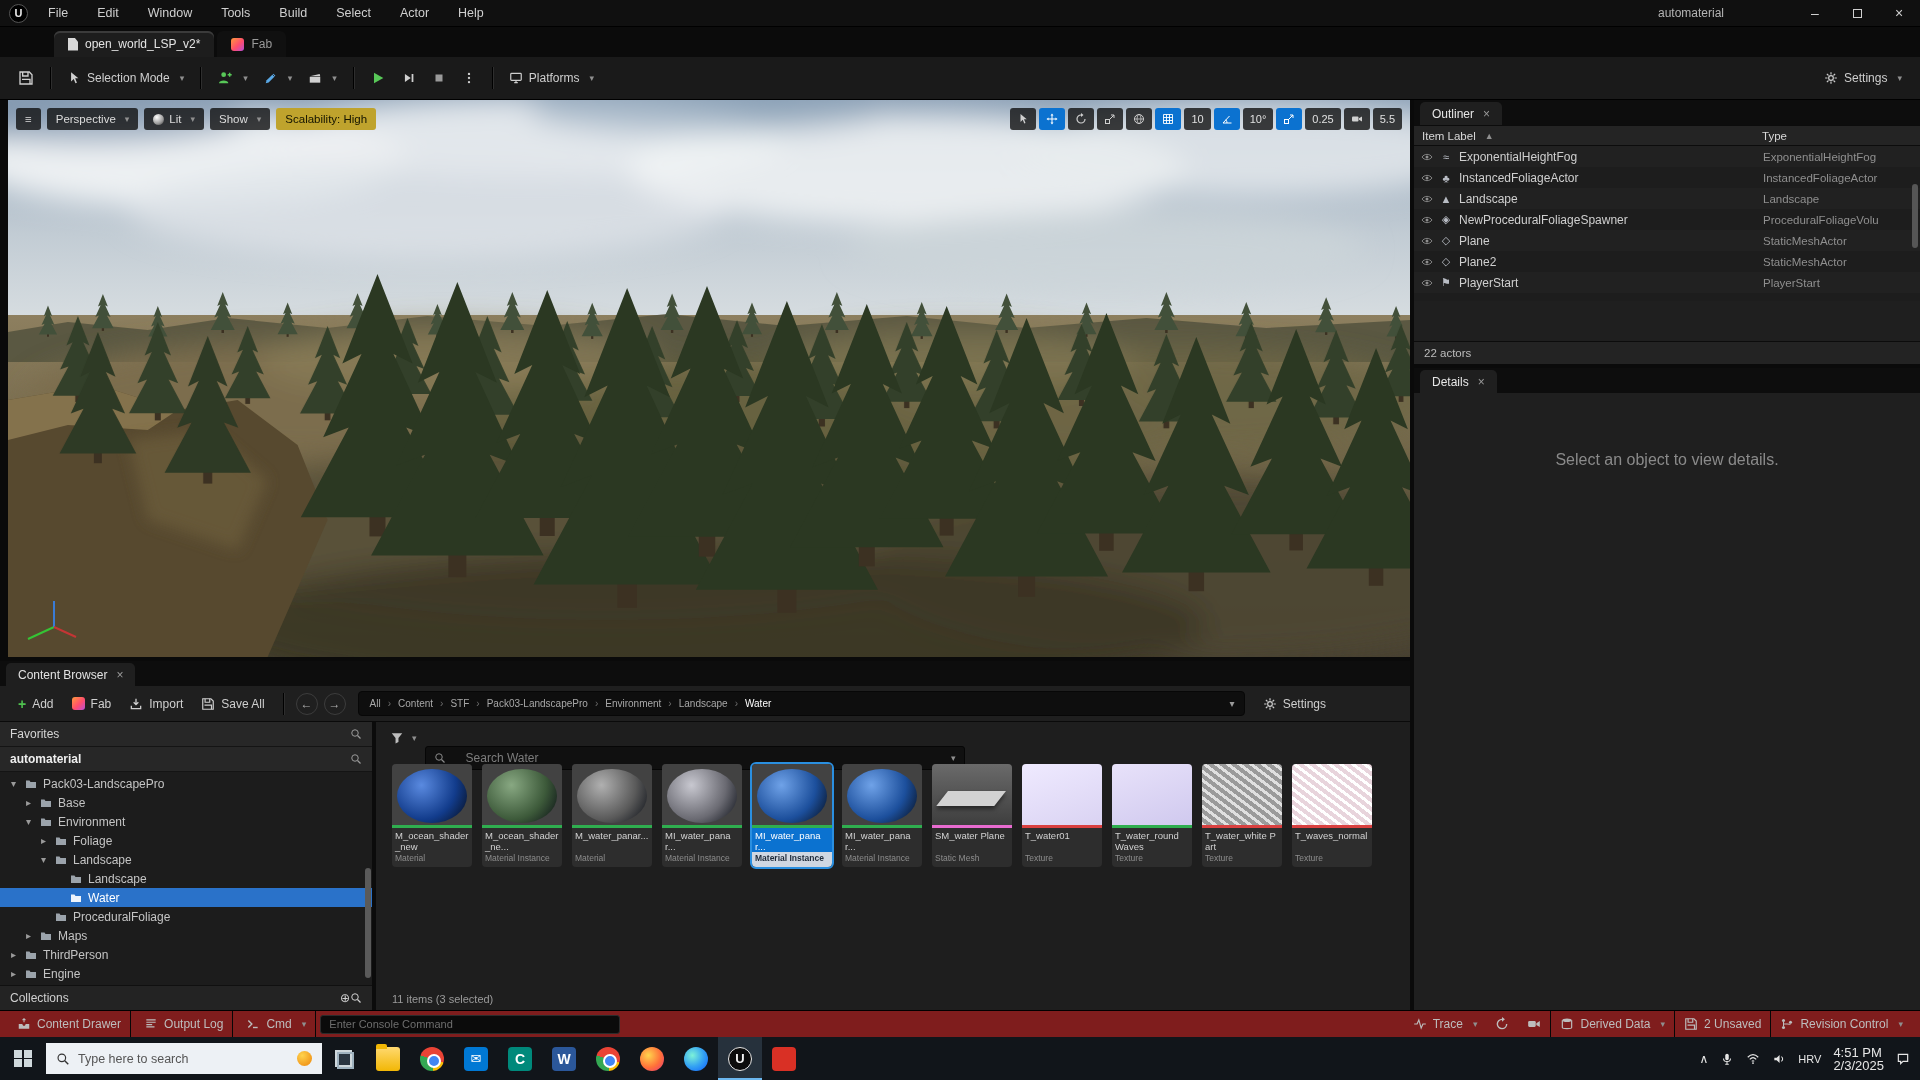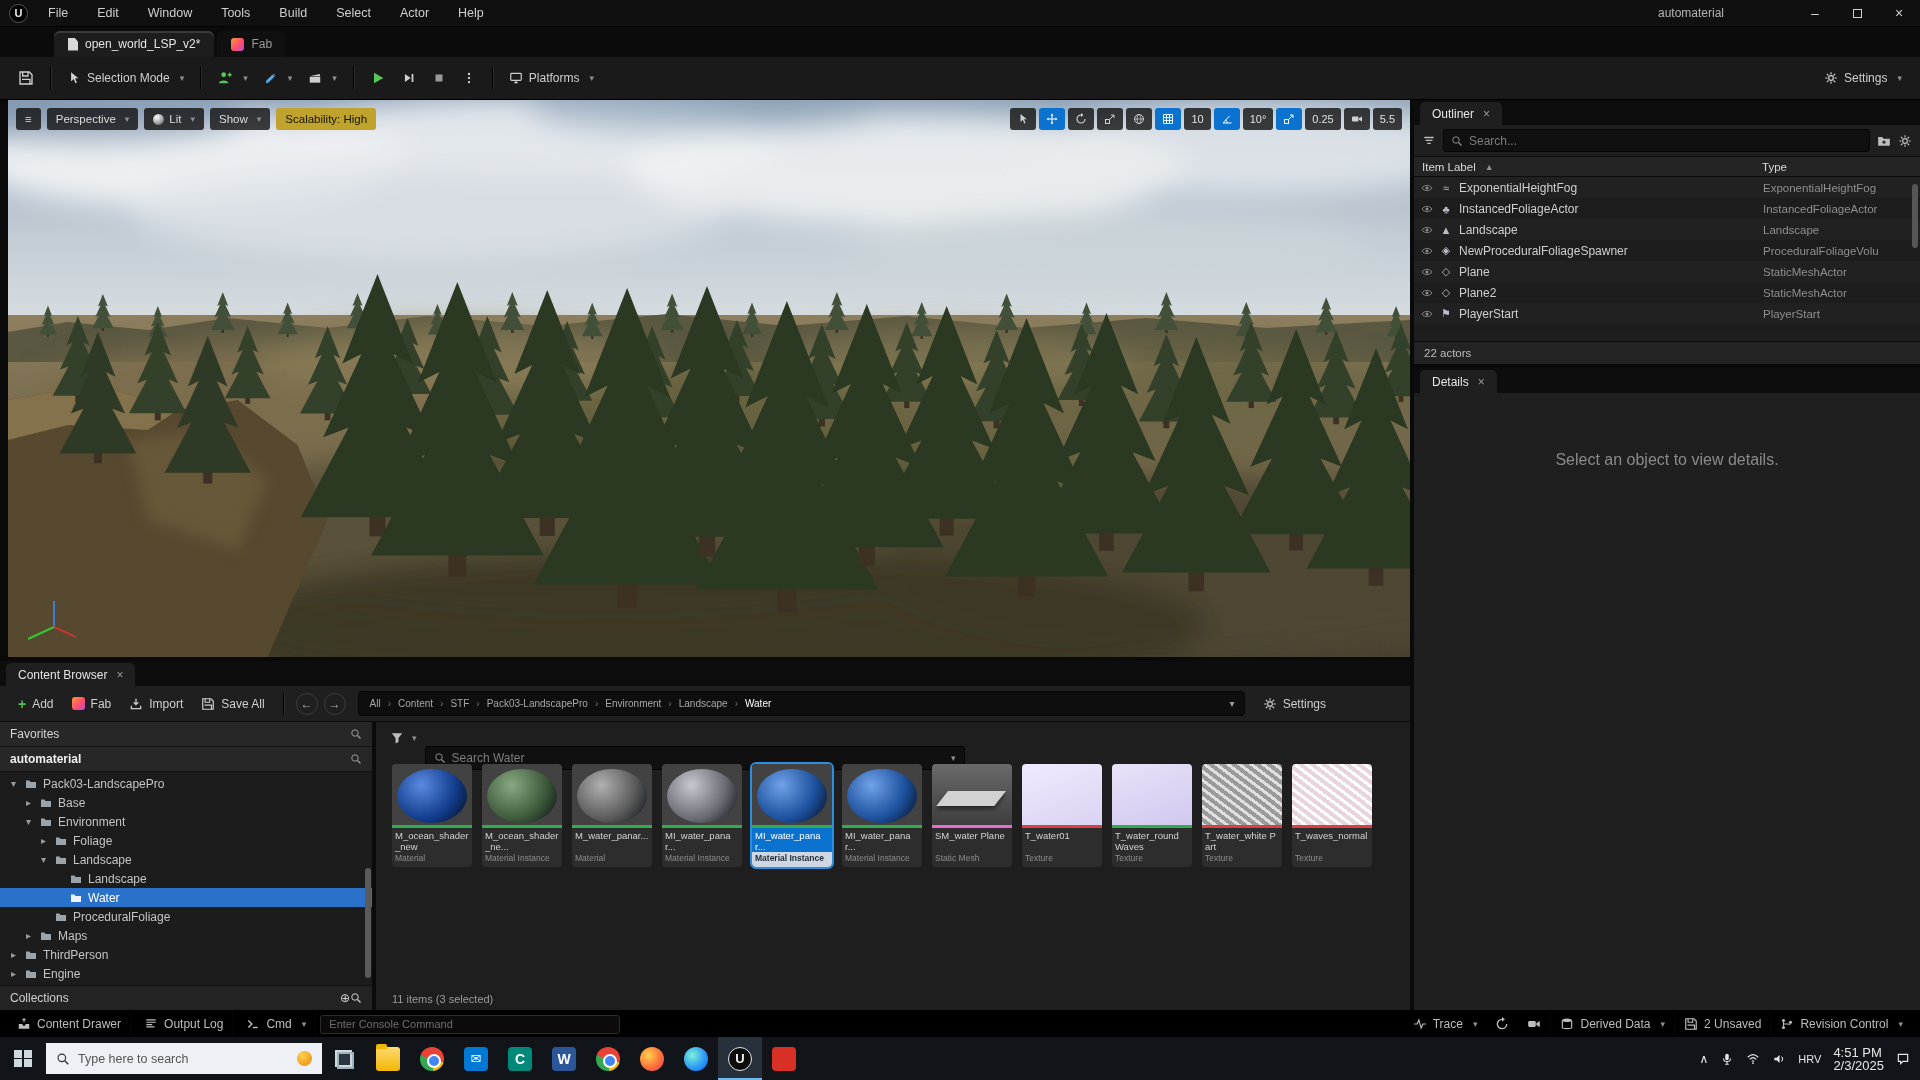--- a/index.html
+++ b/index.html
@@ -81,21 +81,21 @@
   .trow .ic{color:#9ba3ab;width:14px;height:12px;}
   .trow.selected{background:#2a72c9;color:#fff;}
   .trow.selected .ic{color:#eef4fb;}
   .sidescroll{position:absolute;right:1px;top:96px;width:6px;height:110px;border-radius:3px;background:#5a5a5a;}
   .collections{height:25px;display:flex;align-items:center;gap:0;padding:0 10px;background:#232323;border-top:1px solid #101010;color:#d0d0d0;}
   .collections .grow{flex:1;}
   .vsplit{width:4px;background:#0b0b0b;}
   .cbmain{flex:1;display:flex;flex-direction:column;background:#1e1e1e;min-width:0;}
   .filterrow{height:32px;display:flex;align-items:center;gap:8px;padding:0 14px;}
   .funnelbtn{display:flex;align-items:center;gap:4px;color:#bdbdbd;}
-  .searchbox{flex:1;max-width:540px;height:24px;background:#101010;border:1px solid #060606;border-radius:3px;display:flex;align-items:center;padding:0 8px;gap:6px;color:#8a8a8a;margin-top:40px;}
+  .searchbox{flex:1;max-width:540px;height:24px;background:#101010;border:1px solid #060606;border-radius:3px;display:flex;align-items:center;padding:0 8px;gap:20px;color:#8a8a8a;margin-top:40px;}
   .searchbox input{flex:1;background:transparent;border:none;color:#cfcfcf;font-size:12px;}
   .searchbox input::placeholder{color:#7d7d7d;}
   .grid{flex:1;display:flex;flex-wrap:wrap;align-content:flex-start;gap:10px;padding:10px 16px;min-height:0;}
   .tile{width:80px;background:#2d2d2d;border-radius:4px;display:flex;flex-direction:column;overflow:hidden;}
   .tile.selected{outline:2px solid #2a8fe0;}
   .thumb{width:100%;height:64px;background:#424242;position:relative;}
   .thumb.sphere::before{content:"";position:absolute;inset:5px;border-radius:50%;background:radial-gradient(circle at 35% 30%,var(--c2),var(--c1) 58%,#060a12 100%);}
   .thumb.flat{background:linear-gradient(160deg,var(--c2),var(--c1));}
   .thumb.noise{background:repeating-linear-gradient(37deg,var(--c1) 0 2px,var(--c2) 2px 5px,var(--c1) 5px 7px);}
   .thumb.plane{background:linear-gradient(180deg,#6a6a6a,#3c3c3c);}
@@ -131,21 +131,21 @@
   .olabel{flex:1;color:#cfcfcf;white-space:nowrap;overflow:hidden;}
   .otype{width:150px;color:#8f8f8f;white-space:nowrap;overflow:hidden;font-size:11.5px;}
   .sliver{order:99;height:8px;background:#1d1d1d;flex:none;}
   .ofoot{height:23px;display:flex;align-items:center;padding:0 10px;background:#232323;border-top:1px solid #0c0c0c;color:#bdbdbd;font-size:11.5px;flex:none;}
   .oscroll{position:absolute;right:2px;top:84px;width:6px;height:64px;border-radius:3px;background:#565656;}
   .hsplit{height:4px;background:#0a0a0a;flex:none;}
   .details{flex:1;}
   .dbody{flex:1;padding-top:58px;text-align:center;color:#8a8a8a;font-size:16px;}
 
   
-  .statusbar{height:27px;background:#000000;border-top:1px solid #000;display:flex;align-items:center;padding:0 8px;gap:4px;}
+  .statusbar{height:27px;background:#7f1d1d;border-top:1px solid #000;display:flex;align-items:center;padding:0 8px;gap:4px;}
   .sbitem{display:flex;align-items:center;gap:6px;padding:0 9px;height:100%;color:#bdbdbd;font-size:12px;border-right:1px solid #060606;}
   .sbitem.nr{border-right:none;}
   .console{width:300px;height:19px;background:#0b0b0b;border:1px solid #2c2c2c;border-radius:3px;color:#8a8a8a;padding:0 8px;font-size:11px;}
   .console::placeholder{color:#6e6e6e;}
   .sbright{margin-left:auto;display:flex;align-items:center;height:100%;}
 
   
   .taskbar{height:43px;background:#11151a;display:flex;align-items:center;}
   .startbtn{width:46px;height:100%;display:flex;align-items:center;justify-content:center;}
   .winlogo{display:grid;grid-template-columns:8px 8px;grid-template-rows:8px 8px;gap:1.5px;}
@@ -937,37 +937,20 @@
     </div>
 
     <div class="rightcol">
       <div class="panel outliner">
         <div class="ptabs">
           <div class="ptab">
             <span>Outliner</span>
             <span class="xbtn">×</span>
           </div>
         </div>
-        <div class="osearch">
-          <svg class="ic" style="color:#bdbdbd">
-              <use href="#i-sortfilter"></use>
-            </svg>
-          <div class="sbox">
-            <svg class="ic ic12">
-                <use href="#i-lens"></use>
-              </svg>
-            <input type="text" placeholder="Search..." style="">
-          </div>
-          <svg class="ic" style="color:#bdbdbd">
-              <use href="#i-folderplus"></use>
-            </svg>
-          <svg class="ic" style="color:#bdbdbd">
-              <use href="#i-gear"></use>
-            </svg>
-        </div>
         <div class="ohead">
           <span class="hl">
               <span>Item Label</span>
               <span class="cdn">▲</span>
             </span>
           <span class="ht">Type</span>
         </div>
         <div class="olist">
 
           <div class="sliver"></div>

